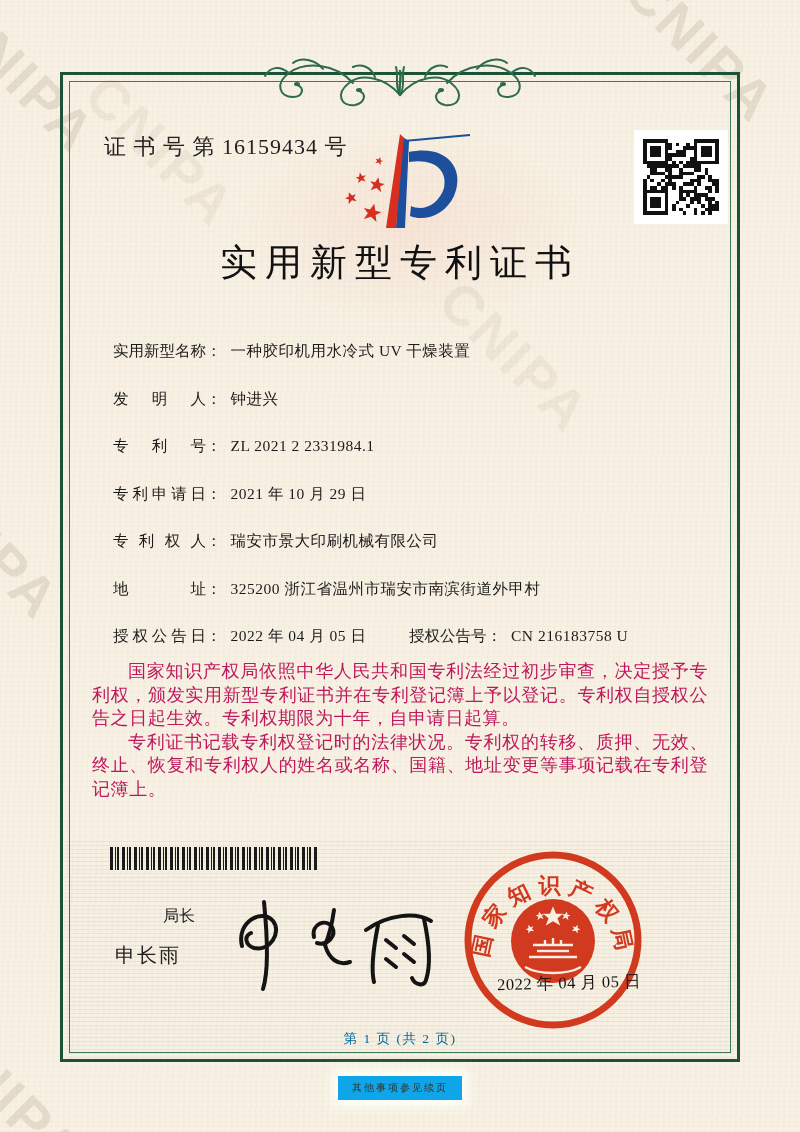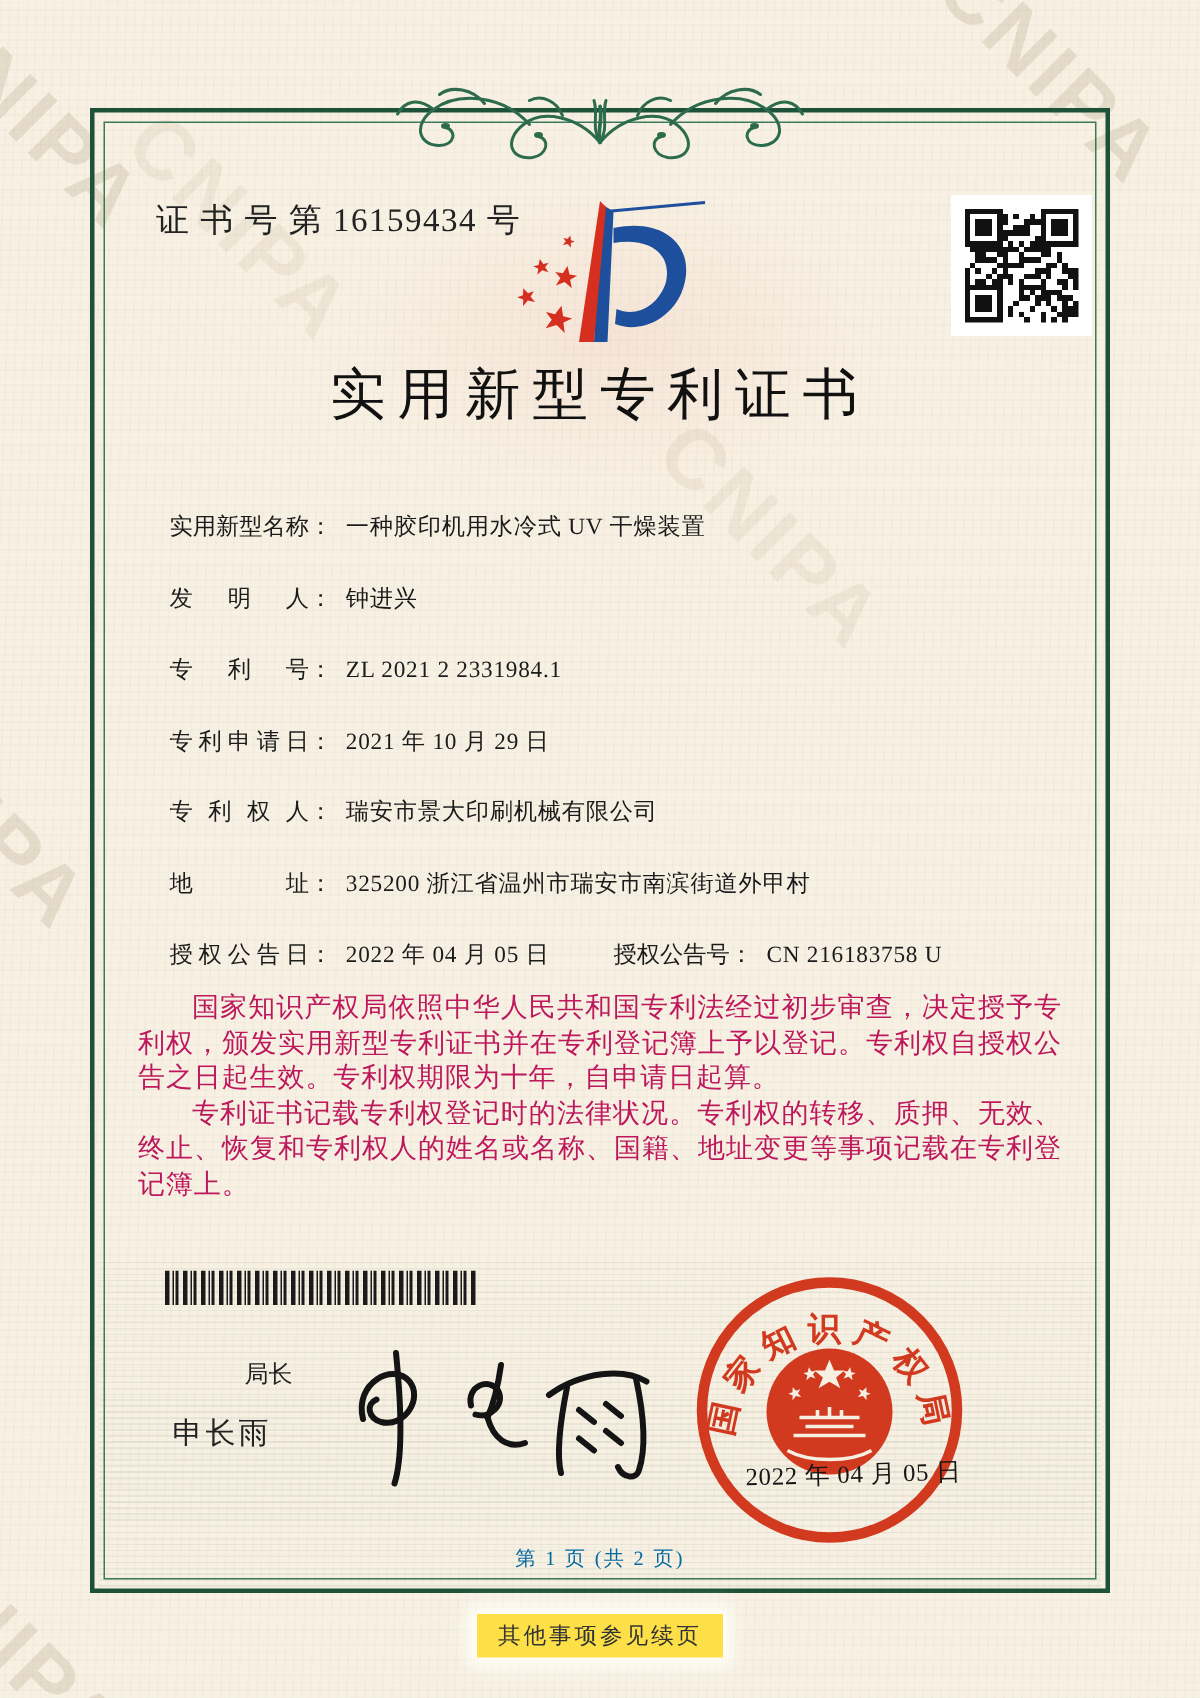--- a/index.html
+++ b/index.html
@@ -101,22 +101,22 @@
     font-size:16.5px; color:#161616; letter-spacing:0.5px;
     transform:rotate(-1.5deg); white-space:nowrap;
   }
 
   .page-info{
     position:absolute; left:0; top:1030px; width:100%;
     text-align:center; font-size:13.5px; letter-spacing:1.5px; color:#0369a1;
   }
   .note{
     position:absolute; left:50%; top:1076px; transform:translateX(-50%);
-    background:#fde047; box-shadow:0 0 10px 6px #fffef8;
-    padding:5px 14px; font-size:15px; letter-spacing:2px; color:#333;
+    background:#0ea5e9; box-shadow:0 0 10px 6px #fffef8;
+    padding:5px 14px; font-size:10px; letter-spacing:2px; color:#333;
     white-space:nowrap;
   }
 </style>
 </head>
 <body>
 
 <div class="page">
 
   <div class="texture"></div>
   <div class="texture-bottom"></div>

